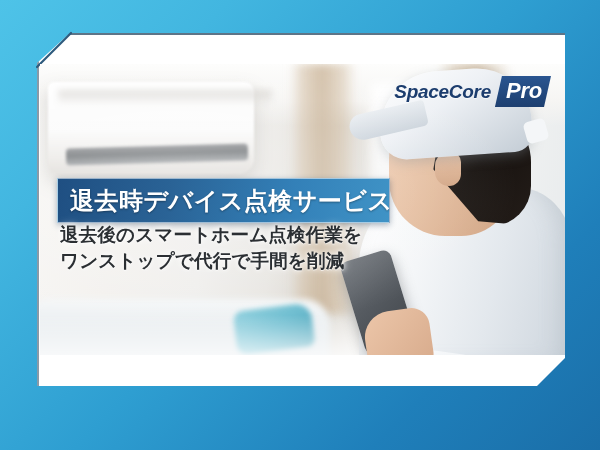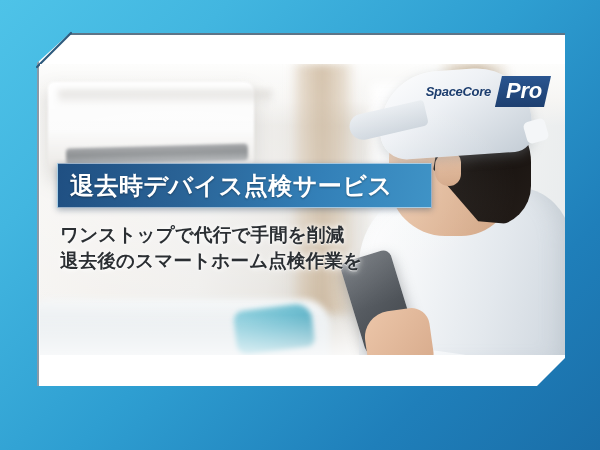--- a/index.html
+++ b/index.html
@@ -235,21 +235,21 @@
     top: 12px;
     display: flex;
     align-items: center;
     gap: 4px;
     white-space: nowrap;
   }
   .logo-word {
     font-family: "Liberation Sans", "DejaVu Sans", sans-serif;
     font-style: italic;
     font-weight: bold;
-    font-size: 13px;
+    font-size: 19px;
     letter-spacing: -0.3px;
     color: #1c3d6e;
     text-shadow: 0 1px 1px rgba(255,255,255,.7);
   }
   .logo-badge {
     position: relative;
     background: linear-gradient(to bottom, #2a5590 0%, #1d3f70 100%);
     color: #ffffff;
     font-style: italic;
     font-weight: bold;
@@ -258,22 +258,22 @@
     padding: 4px 9px 5px 11px;
     -webkit-clip-path: polygon(7px 0, 100% 0, calc(100% - 7px) 100%, 0 100%);
     clip-path: polygon(7px 0, 100% 0, calc(100% - 7px) 100%, 0 100%);
     letter-spacing: -0.2px;
   }
 
   
   .title-banner {
     position: absolute;
     left: 57px;
-    top: 163px;
-    width: 375px;
+    top: 178px;
+    width: 333px;
     height: 45px;
     display: flex;
     align-items: center;
     background: linear-gradient(100deg, #1f4f82 0%, #2a6396 34%, #3380b8 70%, #3f93c6 100%);
     border: 1px solid rgba(255,255,255,.55);
     box-shadow: 0 2px 6px rgba(20,50,80,.35);
     box-sizing: border-box;
   }
   .title-text {
     color: #ffffff;
@@ -354,17 +354,17 @@
       <span class="logo-word">SpaceCore</span>
       <span class="logo-badge">Pro</span>
     </div>
   </div>
 
   <div class="title-banner">
     <span class="title-text">退去時デバイス点検サービス</span>
   </div>
 
   <div class="subtitle">
+    <span class="line">退去後のスマートホーム点検作業を</span>
     <span class="line">ワンストップで代行で手間を削減</span>
-    <span class="line">退去後のスマートホーム点検作業を</span>
   </div>
 
 </div>
 
 </body></html>

